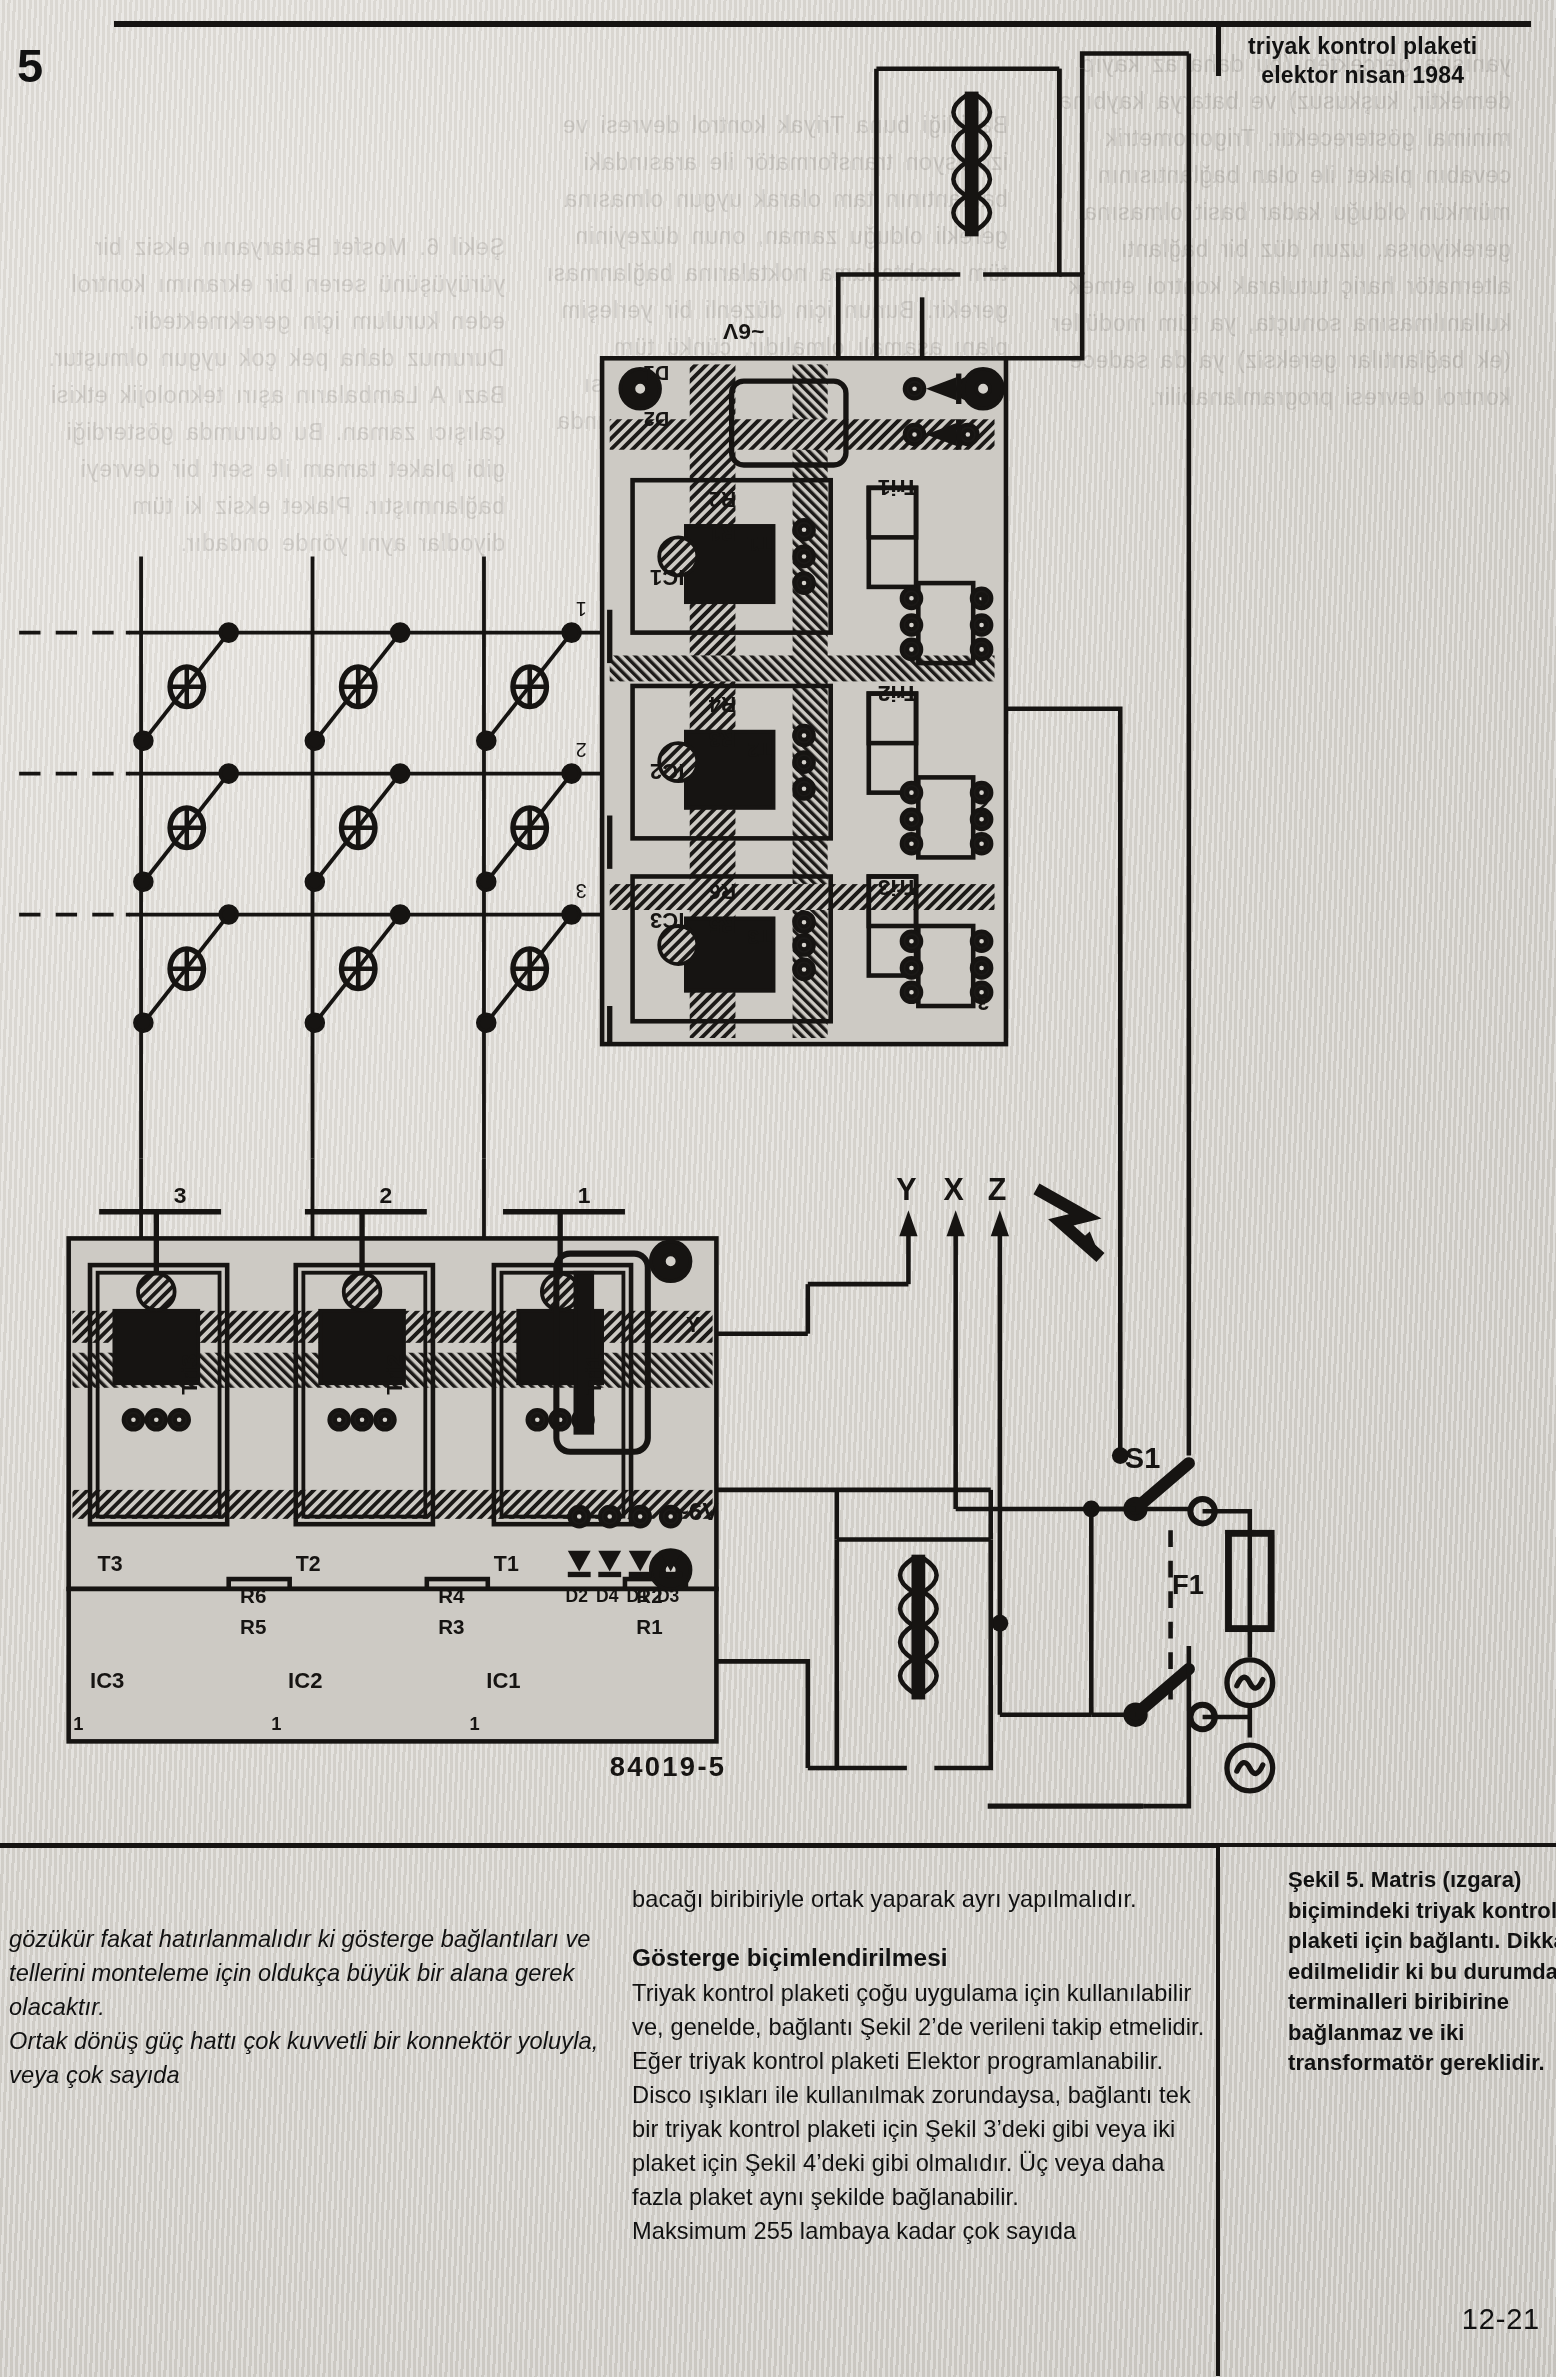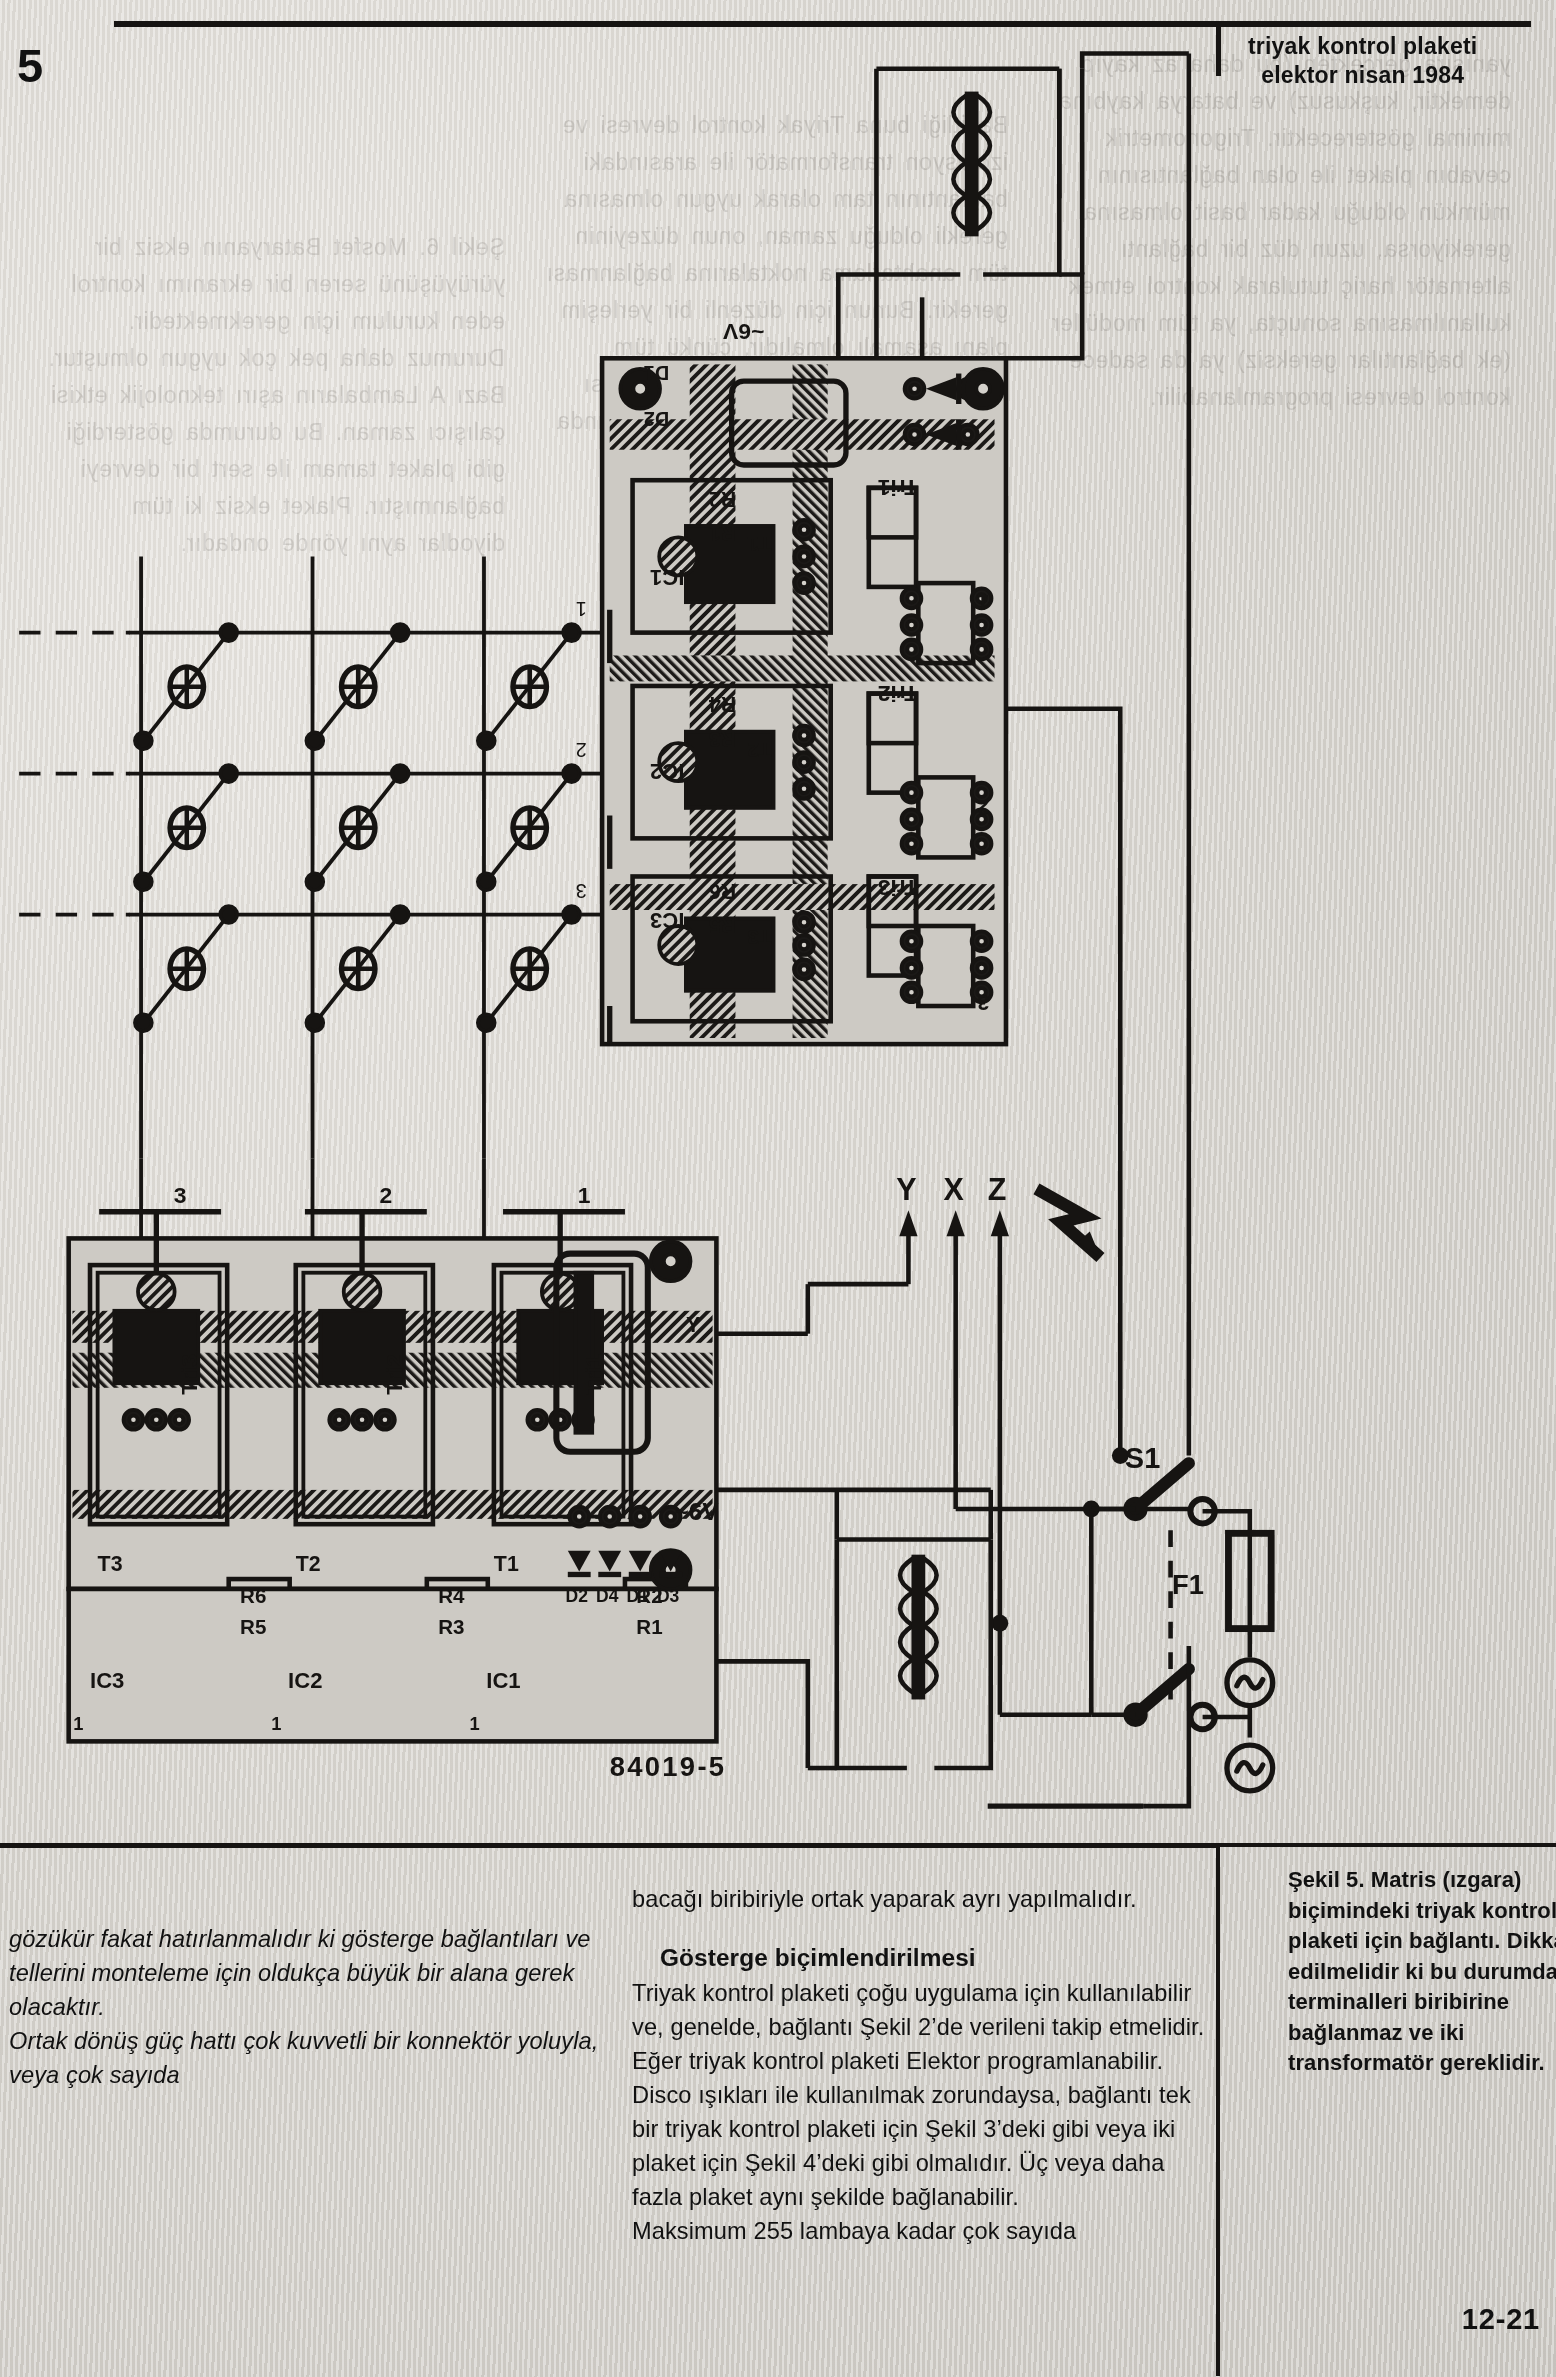--- a/index.html
+++ b/index.html
@@ -74,31 +74,30 @@
     font-size:23.6px;
     line-height:34px;
     letter-spacing:0.1px;
   }
   .col p { margin:0 0 0 0; }
   .col h3 {
     margin:26px 0 1.5px 0;
     font-size:24.4px;
     font-weight:bold;
     line-height:32px;
-    padding-left:28px;
   }
   #col1 { left:9.1px; top:1922px; width:602px;font-style:italic; }
   #col2 { left:632px; top:1882px; width:579px; }
   #col3 {
     left:1288px; top:1865px; width:305px;
     font-size:22px; line-height:30.5px; font-weight:bold;
   }
   .pagenum {
     position:absolute; right:17px; top:2303px;
-    font-size:29px; font-weight:bold; letter-spacing:0.8px;
+    font-size:29px; font-weight:normal; letter-spacing:0.8px;
   }
 </style>
 </head>
 <body>
 
 <div id="paper"></div>
 
 <div id="bleed">
   <div class="bcol" style="left:46px; top:46px;">yanısıra gerçekten (bu daha az kayıp demektir, kuşkusuz) ve batarya kaybına minimal gösterecektir. Trigonometrik cevabın plaket ile olan bağlantısının mümkün olduğu kadar basit olmasına gerekiyorsa, uzun düz bir bağlantı alternatör hariç tutularak kontrol etmek kullanılmasına sonuçta, ya tüm modüller (ek bağlantılar gereksiz) ya da sadece kontrol devresi programlanabilir.</div>
   <div class="bcol" style="left:549px; top:107px;">Basitliği buna Triyak kontrol devresi ve izolasyon transformatör ile arasındaki bağlantının tam olarak uygun olmasına gerekli olduğu zaman, onun düzeyinin tüm anahtarlama noktalarına bağlanması gerekir. Bunun için düzenli bir yerleşim planı aşamalı olmalıdır, çünkü tüm plaketlerin birbirleriyle olan bağlantısı gerekir, aksi halde bir arıza durumunda tüm devre kullanılamaz.</div>

